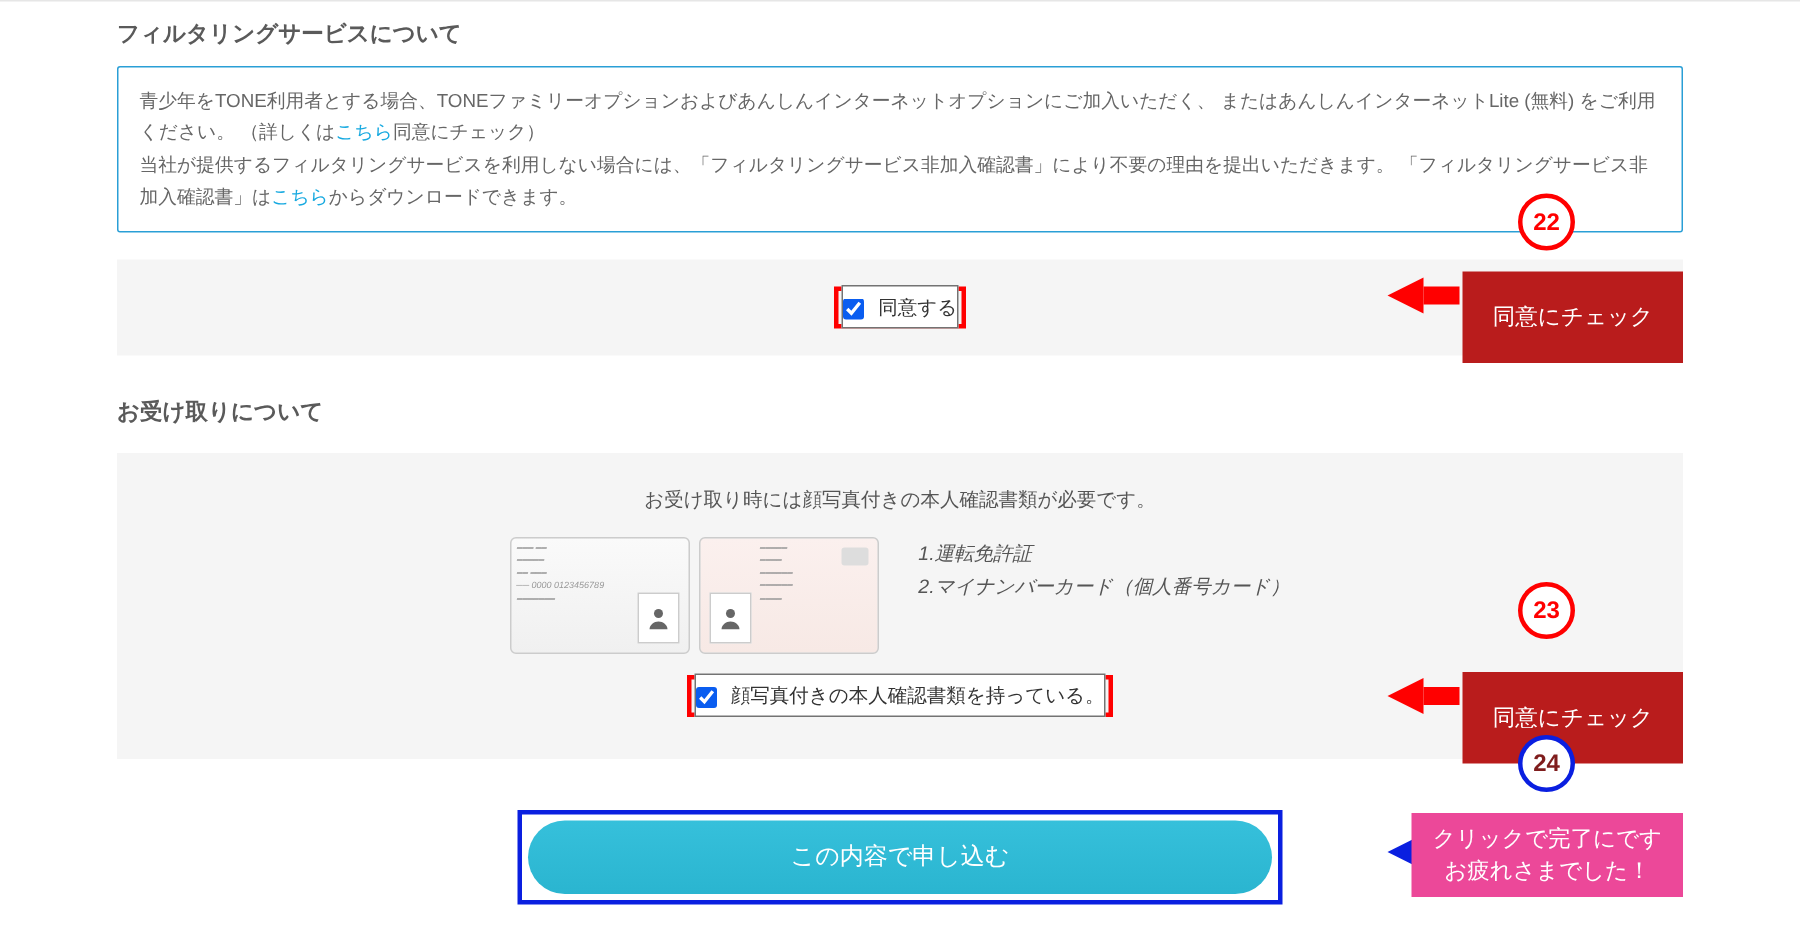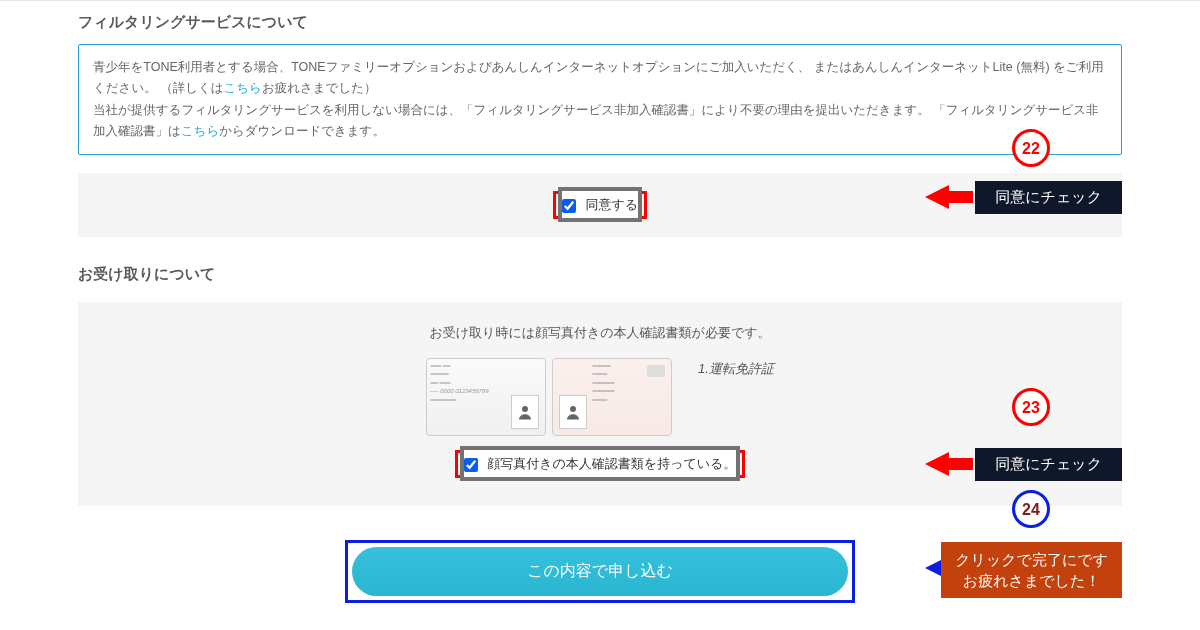--- a/index.html
+++ b/index.html
@@ -47,21 +47,21 @@
     }
     .center-text {
       text-align: center;
       font-size: 13px;
       color: #555;
       margin-bottom: 16px;
     }
     .check-row {
       width: 420px;
       margin: 0 auto;
-      border: 4px solid #737373;
+      border: 1px solid #737373;
       background: #fff;
       padding: 6px 0;
       text-align: center;
       font-size: 13px;
       position: relative;
     }
     .check-row input[type=checkbox] {
       accent-color: #0a5df0;
       margin-right: 6px;
       vertical-align: middle;
@@ -88,28 +88,28 @@
       line-height: 33px;
       text-align: center;
       background: #fff;
     }
     .circle-badge.blue {
       border-color: #0a1fe0;
       color: #7f1d1d;
     }
     .side-label {
       position: absolute;
-      background: #0f172a;
+      background: #b91c1c;
       color: #fff;
       font-size: 15px;
-      padding: 7px 20px;
+      padding: 21px 20px;
       white-space: nowrap;
     }
     .side-label.blue {
-      background: #c2410c;
+      background: #ec4899;
       text-align: center;
       padding: 7px 14px;
       line-height: 1.4;
     }
     .arrow-left {
       position: absolute;
       width: 0; height: 0;
       border-top: 12px solid transparent;
       border-bottom: 12px solid transparent;
       border-right: 24px solid #ff0000;
@@ -174,21 +174,21 @@
       border-radius: 999px;
       cursor:pointer;
     }
   </style>
 </head>
 <body>
 
 <div class="section">
   <div class="section-title">フィルタリングサービスについて</div>
   <div class="info-box">
-    <span>青少年をTONE利用者とする場合、TONEファミリーオプションおよびあんしんインターネットオプションにご加入いただく、 またはあんしんインターネットLite (無料) をご利用ください。 （詳しくは</span><a href="#">こちら</a><span>お疲れさまでした）</span><br>
+    <span>青少年をTONE利用者とする場合、TONEファミリーオプションおよびあんしんインターネットオプションにご加入いただく、 またはあんしんインターネットLite (無料) をご利用ください。 （詳しくは</span><a href="#">こちら</a><span>同意にチェック）</span><br>
     <span>当社が提供するフィルタリングサービスを利用しない場合には、「フィルタリングサービス非加入確認書」により不要の理由を提出いただきます。 「フィルタリングサービス非加入確認書」は</span><a href="#">こちら</a><span>からダウンロードできます。</span>
   </div>
 
   <div class="gray-panel">
     <div class="red-outer">
       <span class="red-outline">
         <label class="check-row">
           <input type="checkbox" checked="" style="">
           <span>同意する</span>
         </label>
@@ -220,20 +220,21 @@
           <div class="photo">
               <svg viewBox="0 0 24 24">
                 <circle cx="12" cy="8" r="4"></circle>
                 <path d="M4 22c0-4 4-7 8-7s8 3 8 7z"></path>
               </svg>
             </div>
         </div>
       </div>
       <div class="id-list">
         <div>1.運転免許証</div>
+        <div>2.マイナンバーカード（個人番号カード）</div>
       </div>
     </div>
     <div class="red-outer" style="margin-top:14px;">
       <span class="red-outline">
         <label class="check-row">
           <input type="checkbox" checked="" style="">
           <span>顔写真付きの本人確認書類を持っている。</span>
         </label>
       </span>
     </div>

